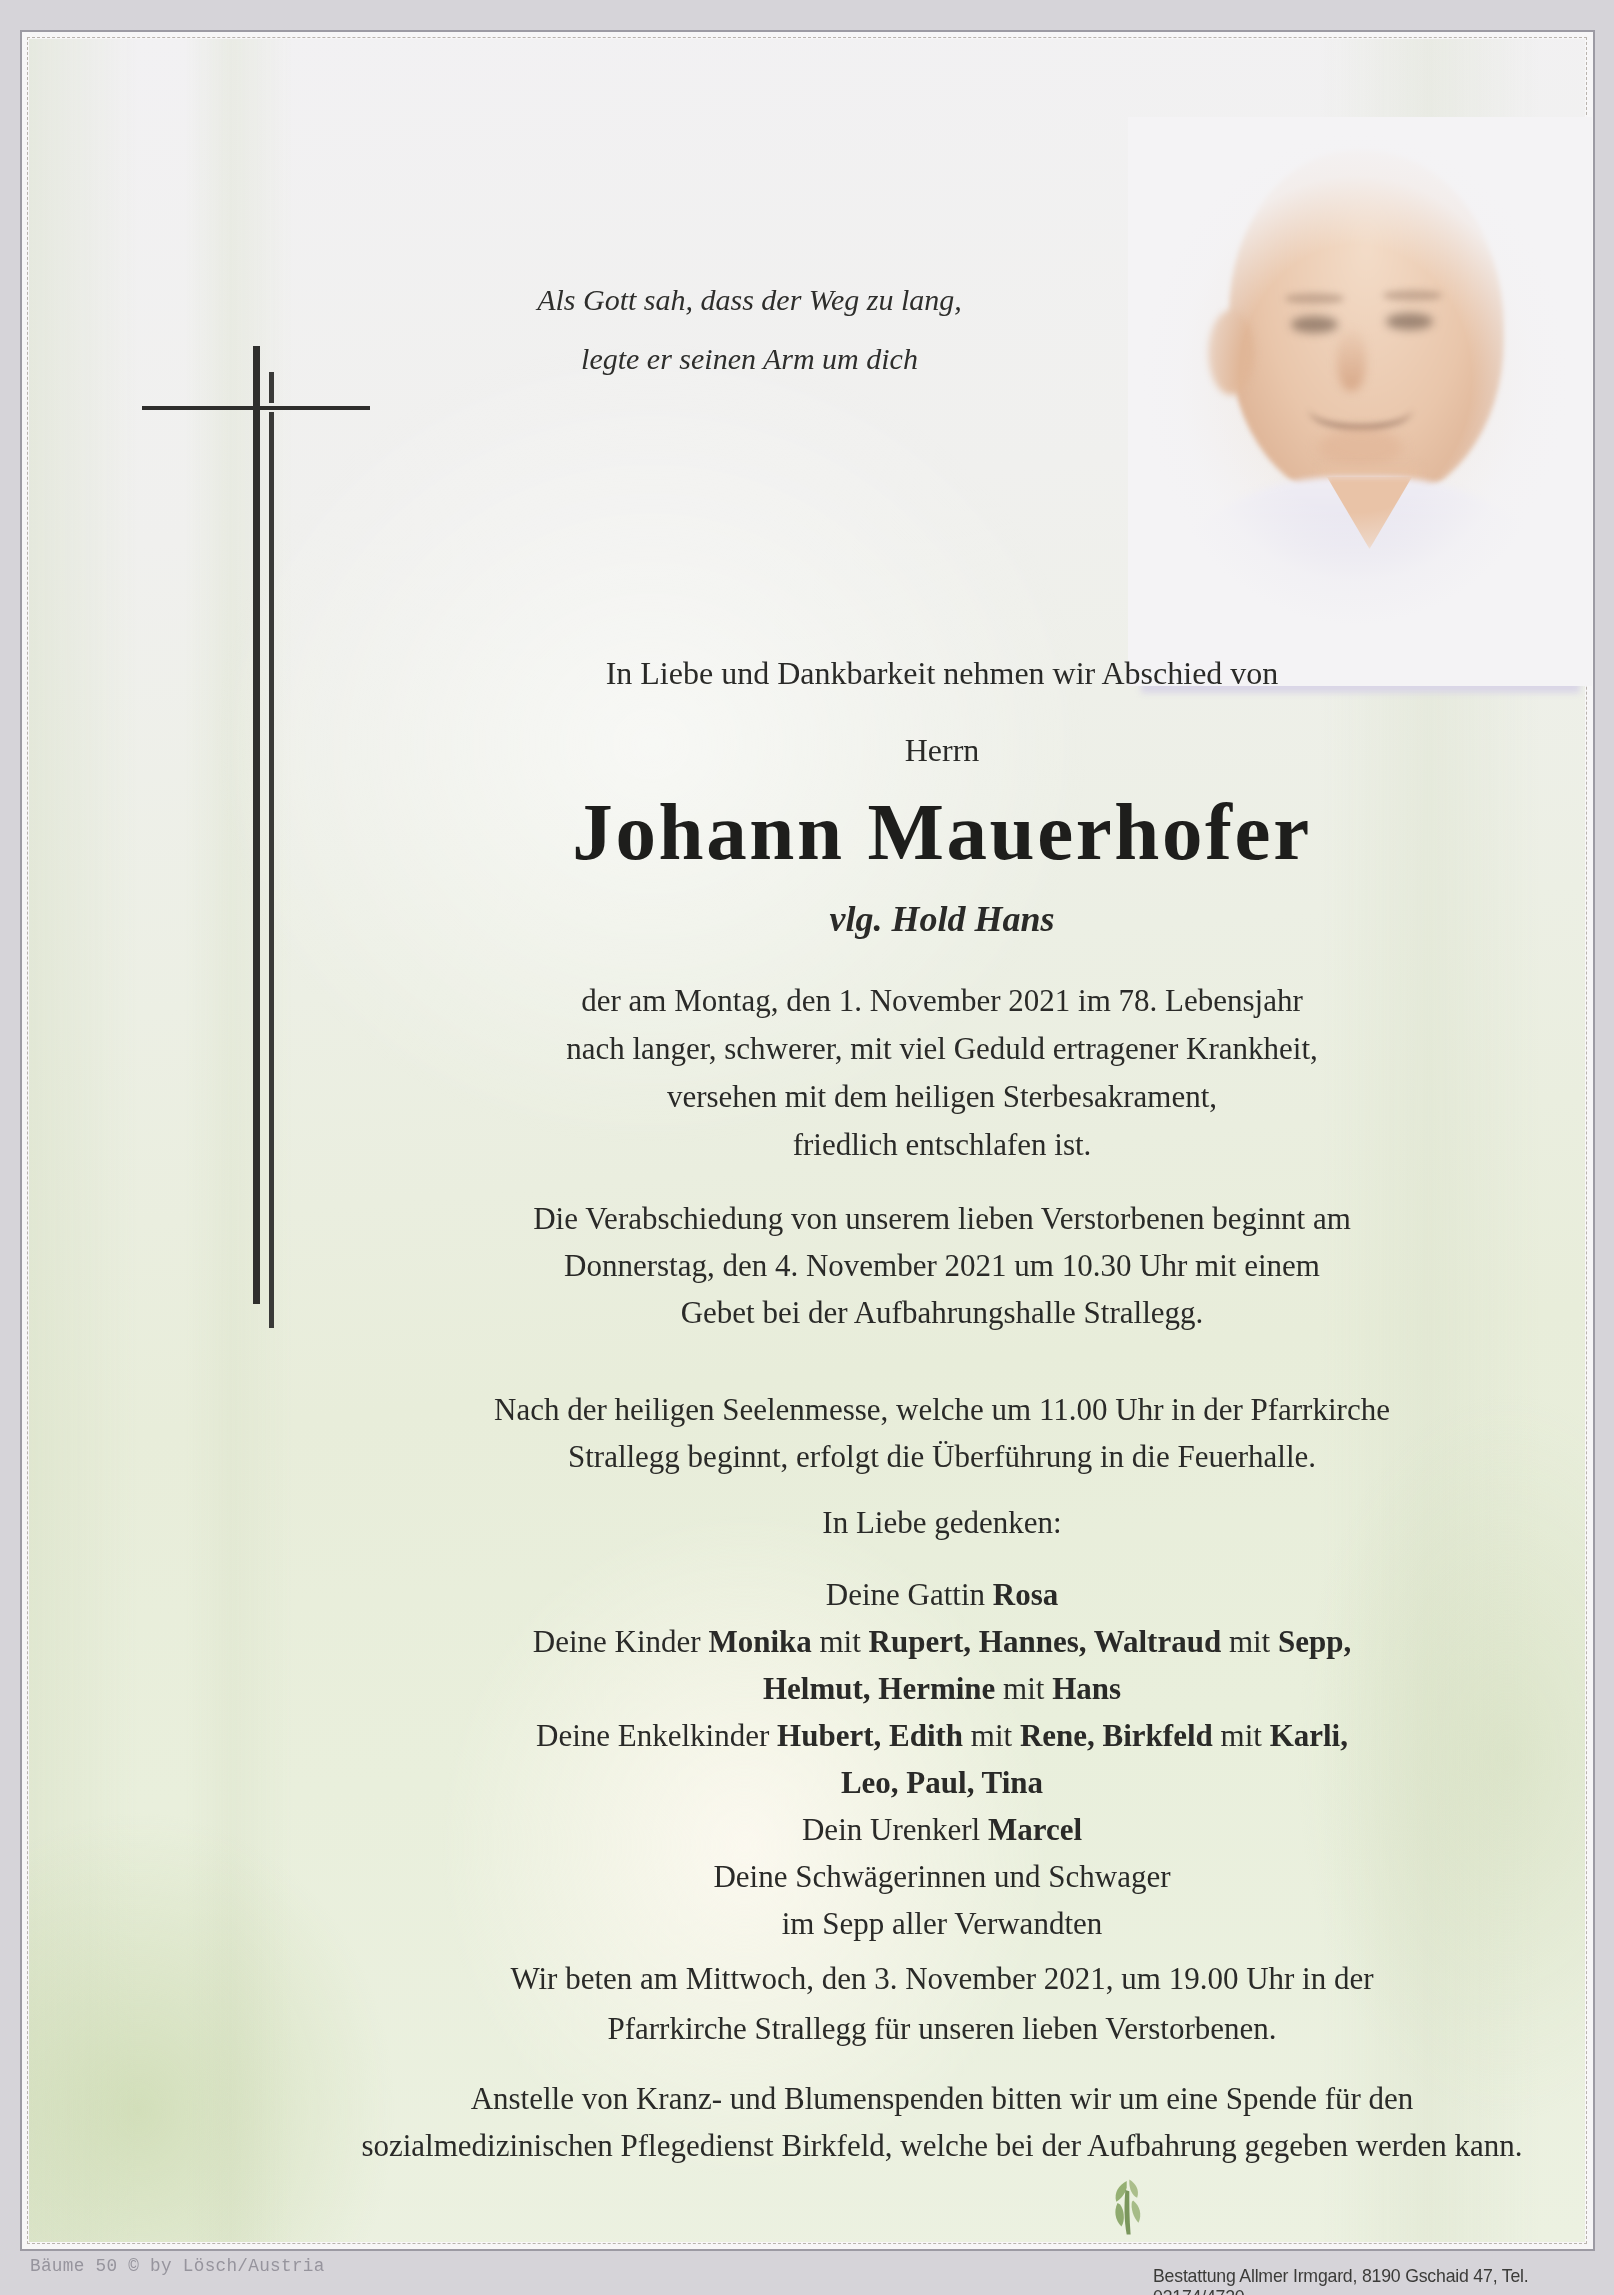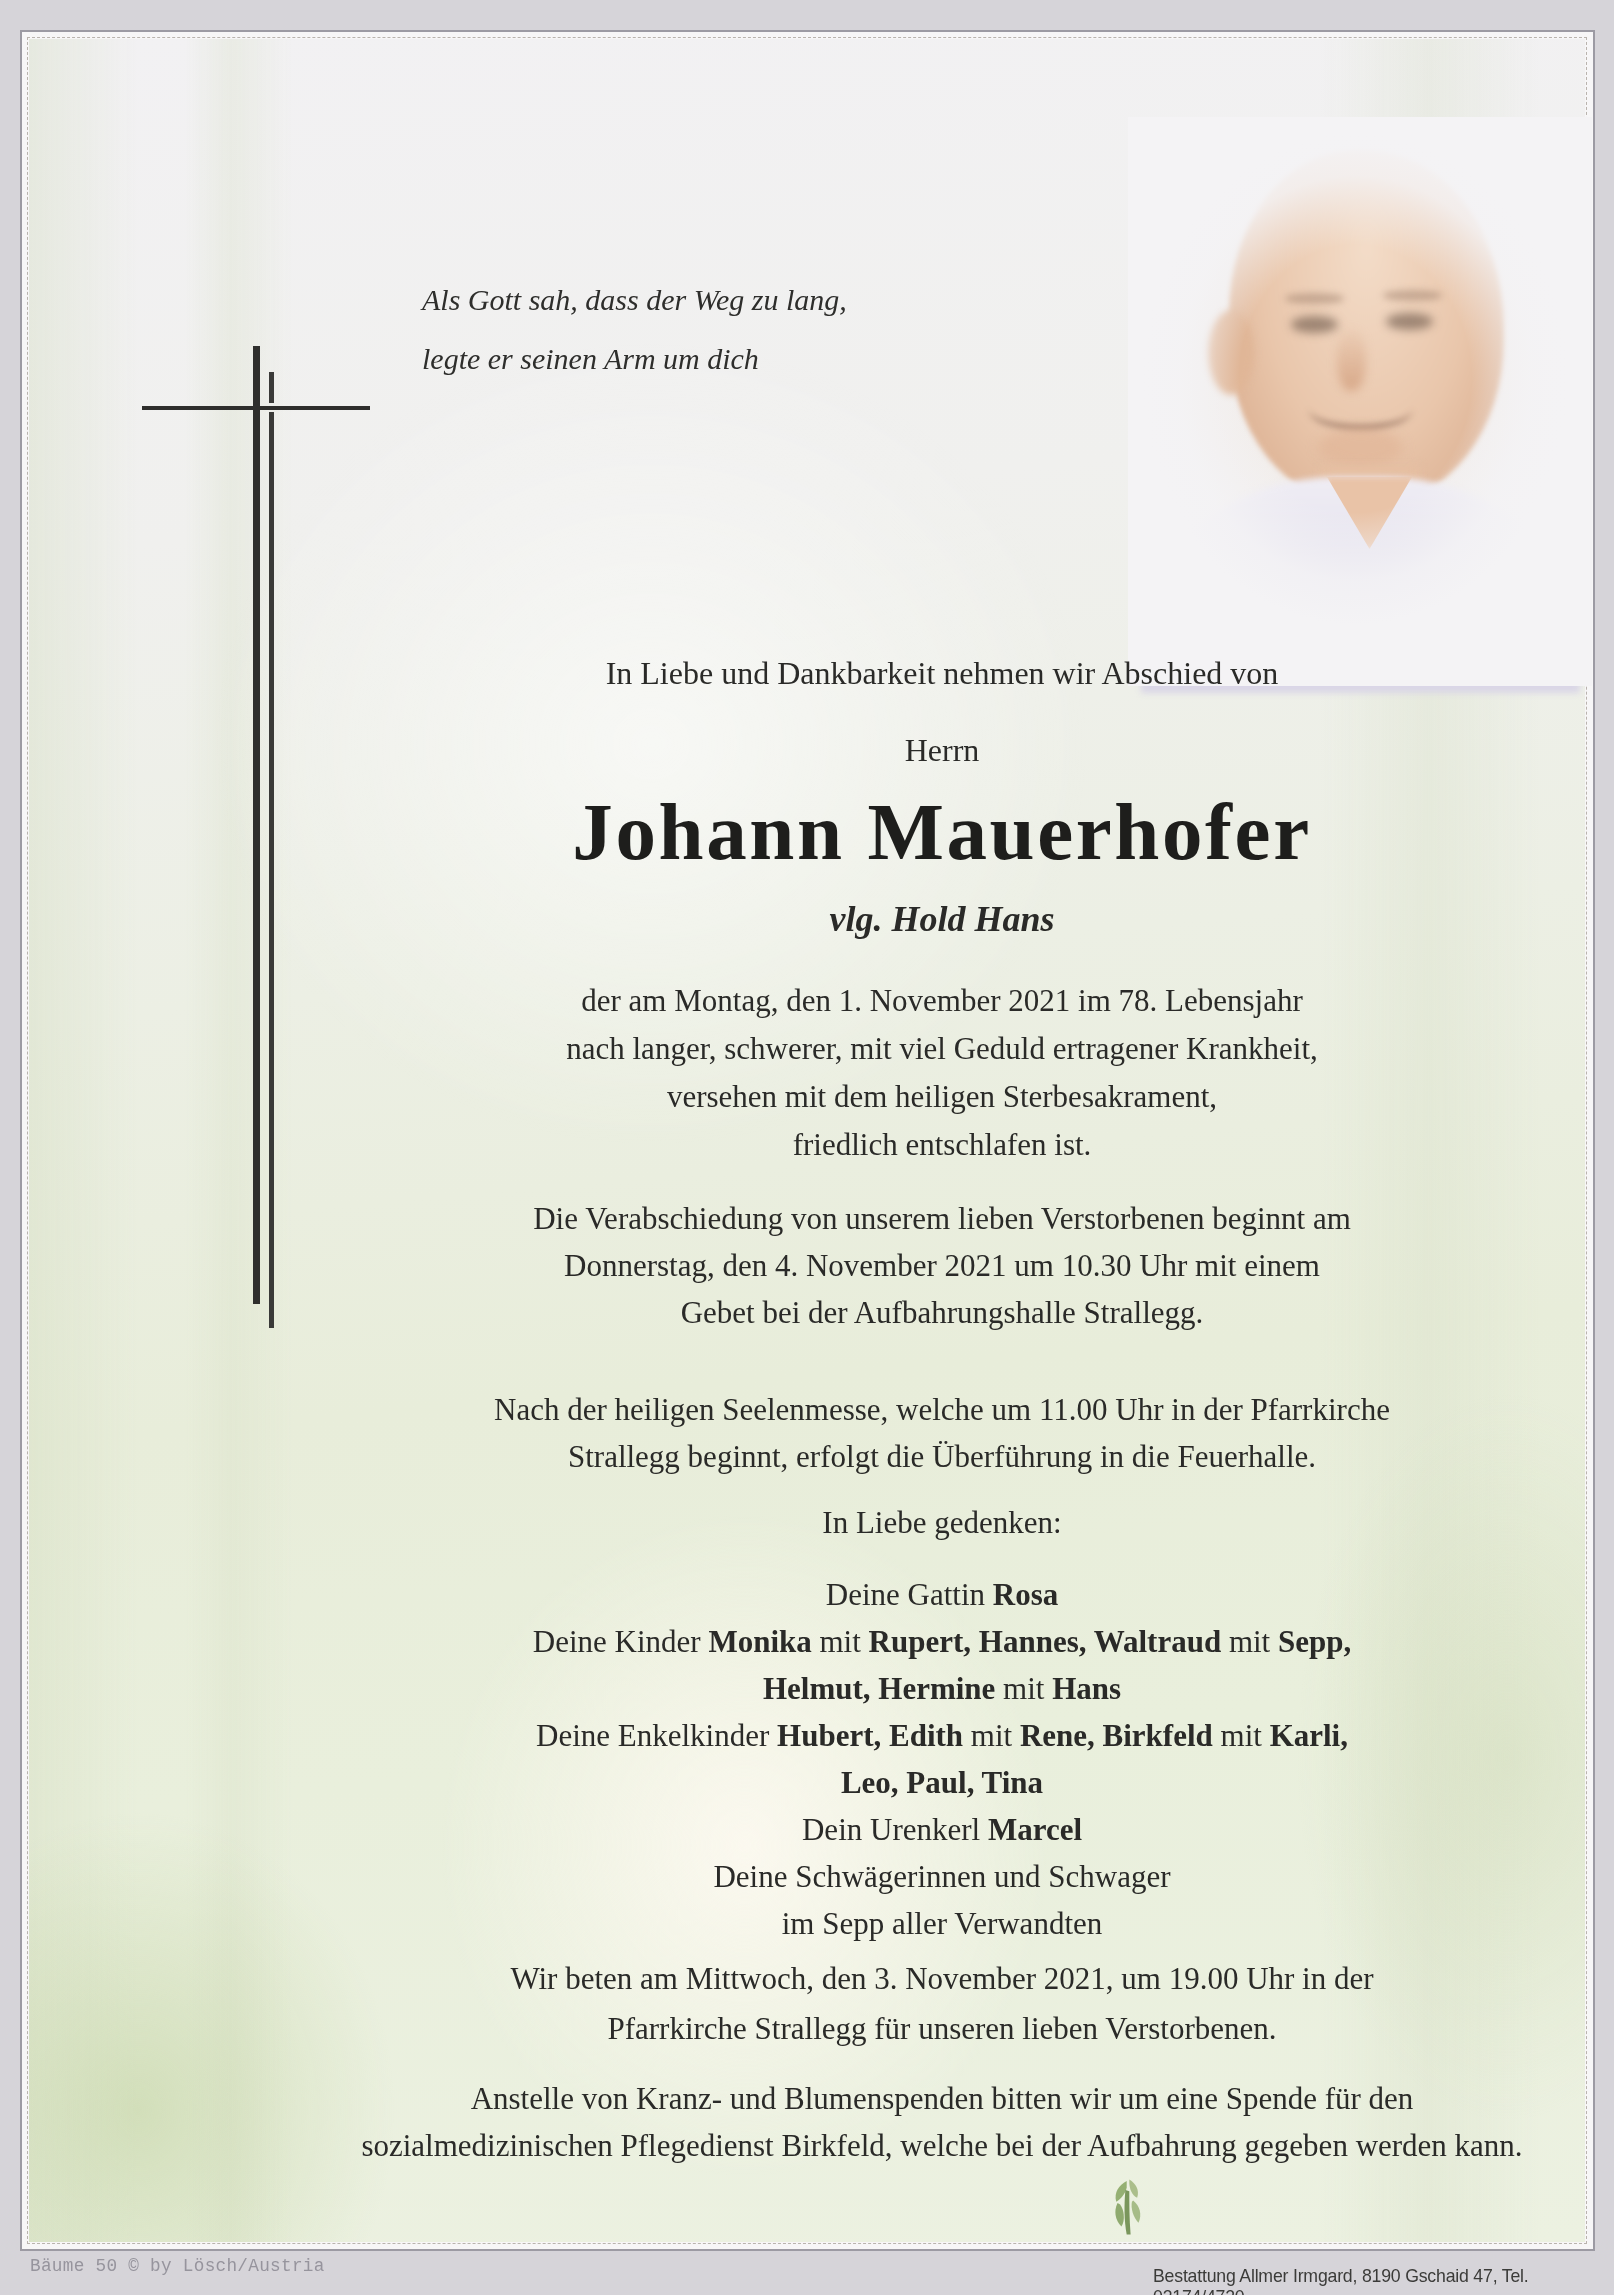--- a/index.html
+++ b/index.html
@@ -52,21 +52,21 @@
   .photo .neck{position:absolute;left:190px;top:347px;width:98px;height:85px;background:#e6bfa2;filter:blur(4.6px);}
   .photo .shirt{position:absolute;left:9.8px;top:357px;width:439px;height:216px;
     border-radius:45% 45% 0 0 / 75% 75% 0 0;
     background:linear-gradient(180deg, #efedf4 0%, #e4e1ee 45%, #d9d5e6 100%);filter:blur(3.3px);}
   .photo .collar{position:absolute;left:196px;top:357px;width:85px;height:72px;background:#e9c3a7;
     clip-path:polygon(0 0, 100% 0, 50% 100%);filter:blur(2.6px);}
   .photo .vignette{position:absolute;inset:-2.6px;background:
     radial-gradient(ellipse 50% 47% at 49% 46%, rgba(244,243,245,0) 50%, rgba(244,243,245,0.85) 76%, rgba(244,243,245,1) 92%);}
   
   .tcol{position:absolute;left:268px;width:1348px;text-align:center;}
-  .poem{position:absolute;left:422px;width:655px;
+  .poem{position:absolute;left:422px;width:655px;text-align:center;
         font-style:italic;font-size:30px;line-height:59px;top:270px;color:#2e2e2c;}
   .intro{top:655px;font-size:32px;line-height:37px;}
   .salut{top:732px;font-size:32px;}
   .dname{top:783px;font-size:81px;font-weight:700;letter-spacing:2.6px;color:#1e1e1c;line-height:98px;}
   .vulgo{top:898px;font-size:36px;font-style:italic;font-weight:600;}
   .para{font-size:31px;line-height:48px;}
   .p-death{top:977px;}
   .p-farewell{top:1195px;line-height:47px;}
   .p-mass{top:1386px;line-height:47px;}
   .m-head{top:1505px;font-size:31px;}

